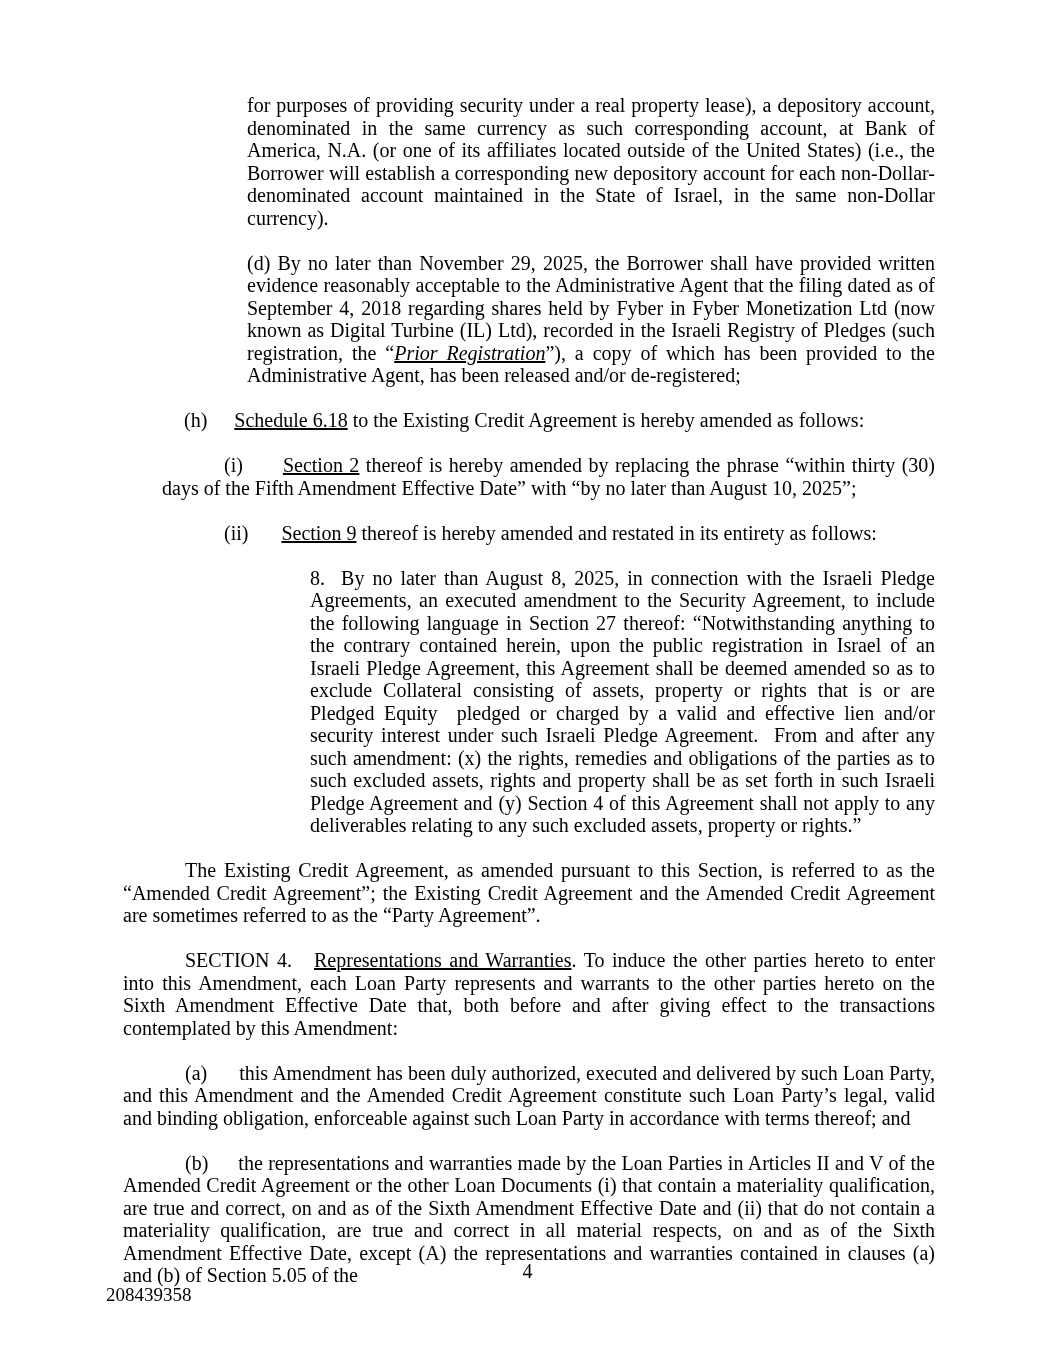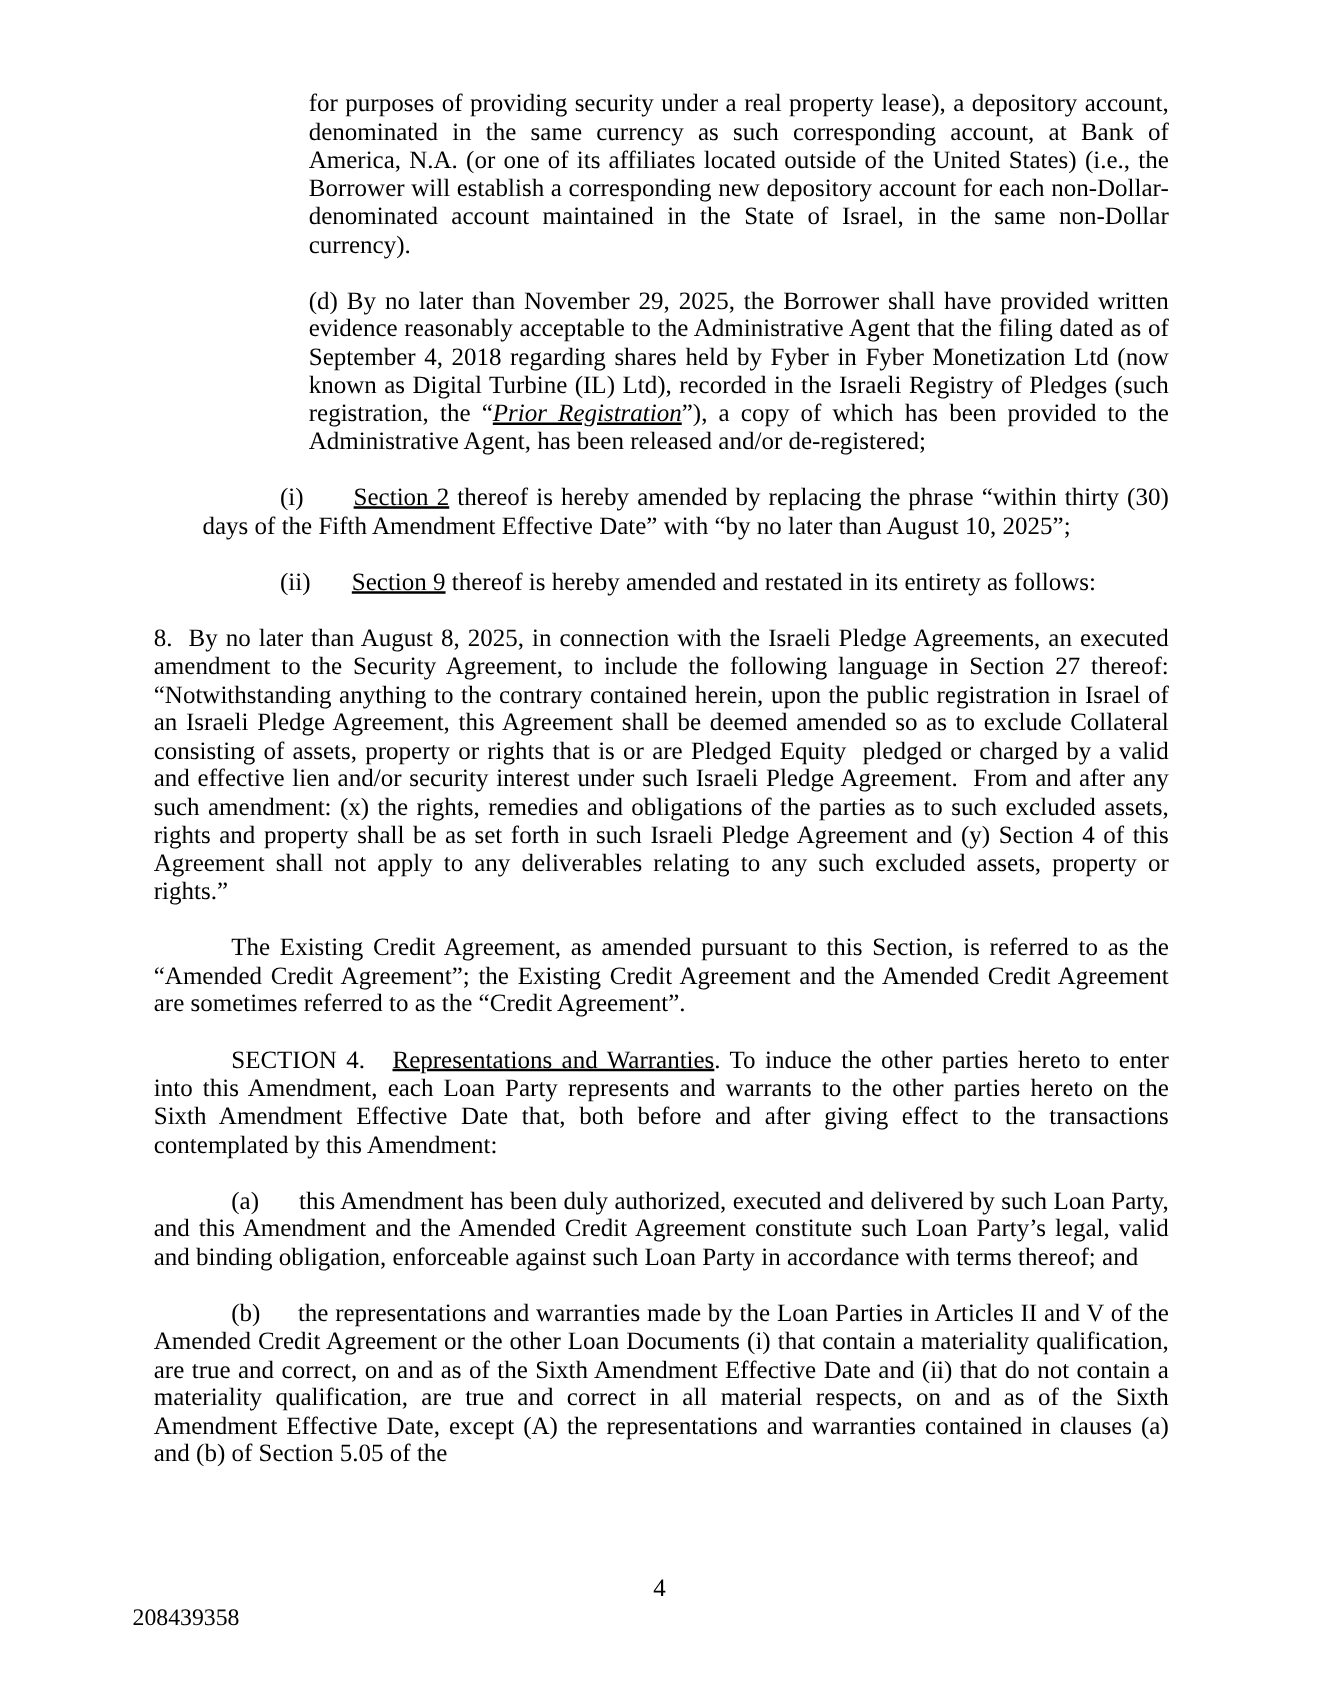--- a/index.html
+++ b/index.html
@@ -14,36 +14,36 @@
     font-family: "Liberation Serif", "DejaVu Serif", serif;
     color: #000000;
     overflow: hidden;
   }
   .page {
     position: absolute;
     top: 0; left: 0;
     width: 1055px;
     height: 1311px;
     box-sizing: border-box;
-    padding: 72px 120px 0 123px;
+    padding: 94px 120px 0 123px;
   }
   .para {
     font-size: 20px;
     line-height: 22.5px;
     text-align: justify;
     margin: 0 0 22.5px 0;
   }
   
   .ind-2 { margin-left: 124px; }
   
   .hang-h { text-indent: 61px; }
   
   .sub { margin-left: 39px; text-indent: 62px; }
   
-  .quote8 { }
+  .quote8 { margin-left: 187px; }
   
   .body-ind { text-indent: 62px; }
 
   .u { text-decoration: underline; }
   .i { font-style: italic; }
   .b { font-weight: normal; }
   .tab { display: inline-block; }
 
   .footer-page {
     position: absolute;
@@ -64,28 +64,29 @@
 </style>
 </head>
 <body>
 
 <div class="page">
 
   <div class="para ind-2"><span>for purposes of providing security under a real property lease), a depository account, denominated in the same currency as such corresponding account, at Bank of America, N.A. (or one of its affiliates located outside of the United States) (i.e., the Borrower will establish a corresponding new depository account for each non-Dollar-denominated account maintained in the State of Israel, in the same non-Dollar currency).</span></div>
 
   <div class="para ind-2"><span>(d) By no later than November 29, 2025, the Borrower shall have provided written evidence reasonably acceptable to the Administrative Agent that the filing dated as of September 4, 2018 regarding shares held by Fyber in Fyber Monetization Ltd (now known as Digital Turbine (IL) Ltd), recorded in the Israeli Registry of Pledges (such registration, the “</span><span class="i u">Prior Registration</span><span>”), a copy of which has been provided to the Administrative Agent, has been released and/or de-registered;</span></div>
 
+  <div class="para hang-h"><span>(h)</span><span class="tab" style="width: 27px;"></span><span class="u">Schedule 6.18</span><span> to the Existing Credit Agreement is hereby amended as follows:</span></div>
 
   <div class="para sub"><span>(i)</span><span class="tab" style="width: 40px;"></span><span class="u">Section 2</span><span> thereof is hereby amended by replacing the phrase “within thirty (30) days of the Fifth Amendment Effective Date” with “by no later than August 10, 2025”;</span></div>
 
   <div class="para sub"><span>(ii)</span><span class="tab" style="width: 33px;"></span><span class="u">Section 9</span><span> thereof is hereby amended and restated in its entirety as follows:</span></div>
 
   <div class="para quote8"><span>8.&nbsp; By no later than August 8, 2025, in connection with the Israeli Pledge Agreements, an executed amendment to the Security Agreement, to include the following language in Section 27 thereof: “Notwithstanding anything to the contrary contained herein, upon the public registration in Israel of an Israeli Pledge Agreement, this Agreement shall be deemed amended so as to exclude Collateral consisting of assets, property or rights that is or are Pledged Equity&nbsp; pledged or charged by a valid and effective lien and/or security interest under such Israeli Pledge Agreement.&nbsp; From and after any such amendment: (x) the rights, remedies and obligations of the parties as to such excluded assets, rights and property shall be as set forth in such Israeli Pledge Agreement and (y) Section 4 of this Agreement shall not apply to any deliverables relating to any such excluded assets, property or rights.”</span></div>
 
-  <div class="para body-ind"><span>The Existing Credit Agreement, as amended pursuant to this Section, is referred to as the “</span><span class="b">Amended Credit Agreement</span><span>”; the Existing Credit Agreement and the Amended Credit Agreement are sometimes referred to as the “</span><span class="b">Credit Agreement</span><span>”.</span></div>
+  <div class="para body-ind"><span>The Existing Credit Agreement, as amended pursuant to this Section, is referred to as the “</span><span class="b">Amended Credit Agreement</span><span>”; the Existing Credit Agreement and the Amended Credit Agreement are sometimes referred to as the “</span><span class="b">Party Agreement</span><span>”.</span></div>
 
   <div class="para body-ind"><span>SECTION 4.</span><span class="tab" style="width: 22px;"></span><span class="u">Representations and Warranties</span><span>. To induce the other parties hereto to enter into this Amendment, each Loan Party represents and warrants to the other parties hereto on the Sixth Amendment Effective Date that, both before and after giving effect to the transactions contemplated by this Amendment:</span></div>
 
   <div class="para body-ind"><span>(a)</span><span class="tab" style="width: 32px;"></span><span>this Amendment has been duly authorized, executed and delivered by such Loan Party, and this Amendment and the Amended Credit Agreement constitute such Loan Party’s legal, valid and binding obligation, enforceable against such Loan Party in accordance with terms thereof; and</span></div>
 
   <div class="para body-ind"><span>(b)</span><span class="tab" style="width: 30px;"></span><span>the representations and warranties made by the Loan Parties in Articles II and V of the Amended Credit Agreement or the other Loan Documents (i) that contain a materiality qualification, are true and correct, on and as of the Sixth Amendment Effective Date and (ii) that do not contain a materiality qualification, are true and correct in all material respects, on and as of the Sixth Amendment Effective Date, except (A) the representations and warranties contained in clauses (a) and (b) of Section 5.05 of the</span></div>
 
 </div>
 
 <div class="footer-page">4</div>

